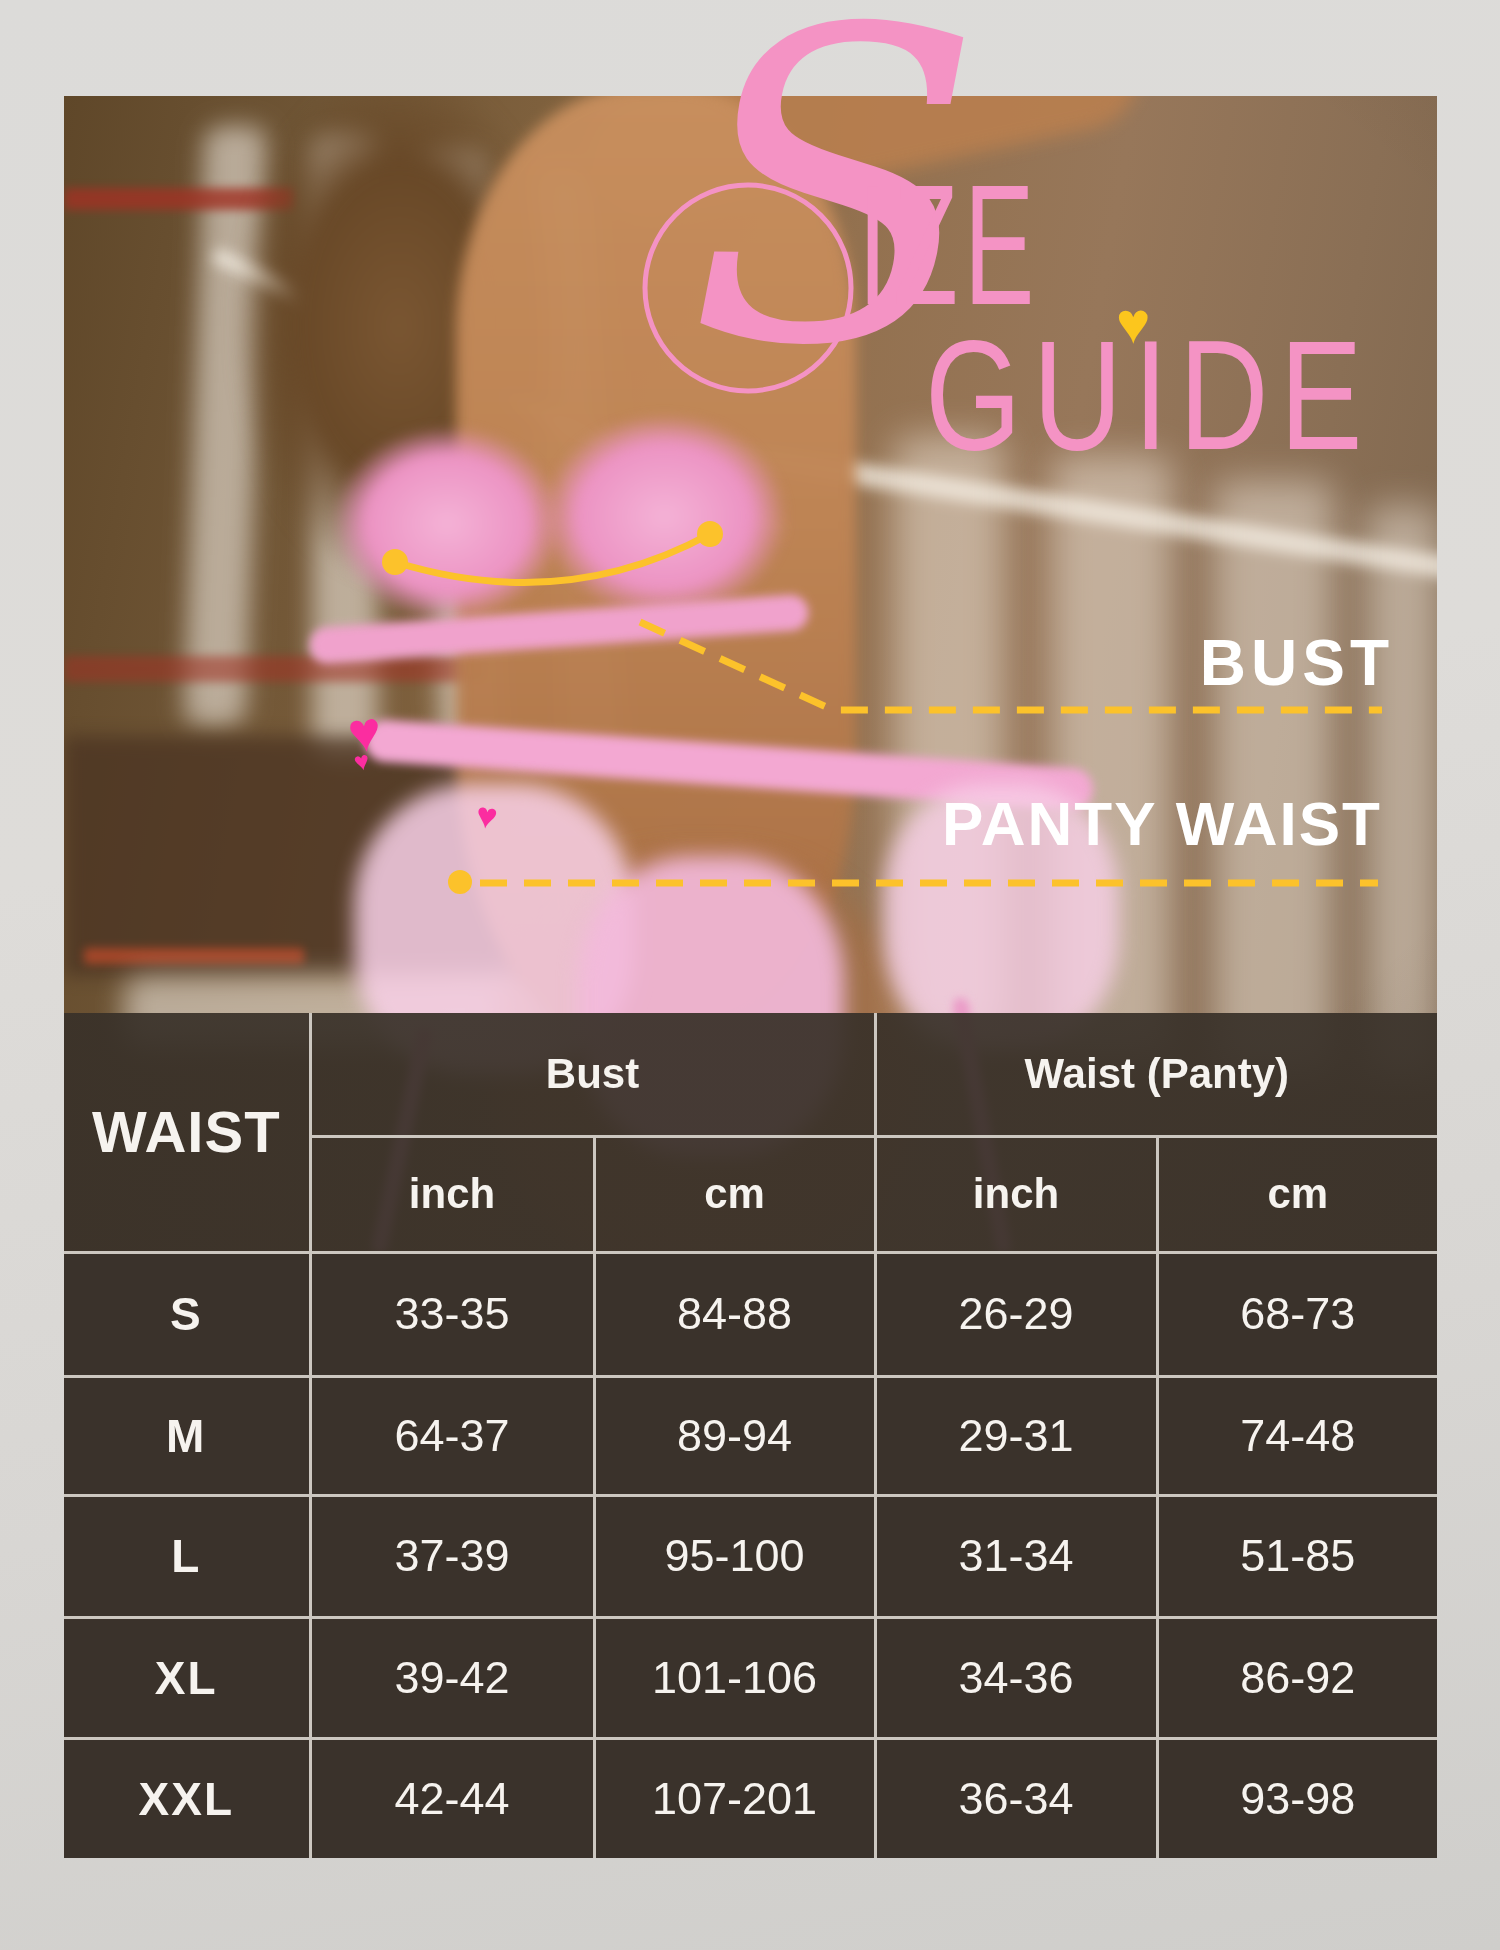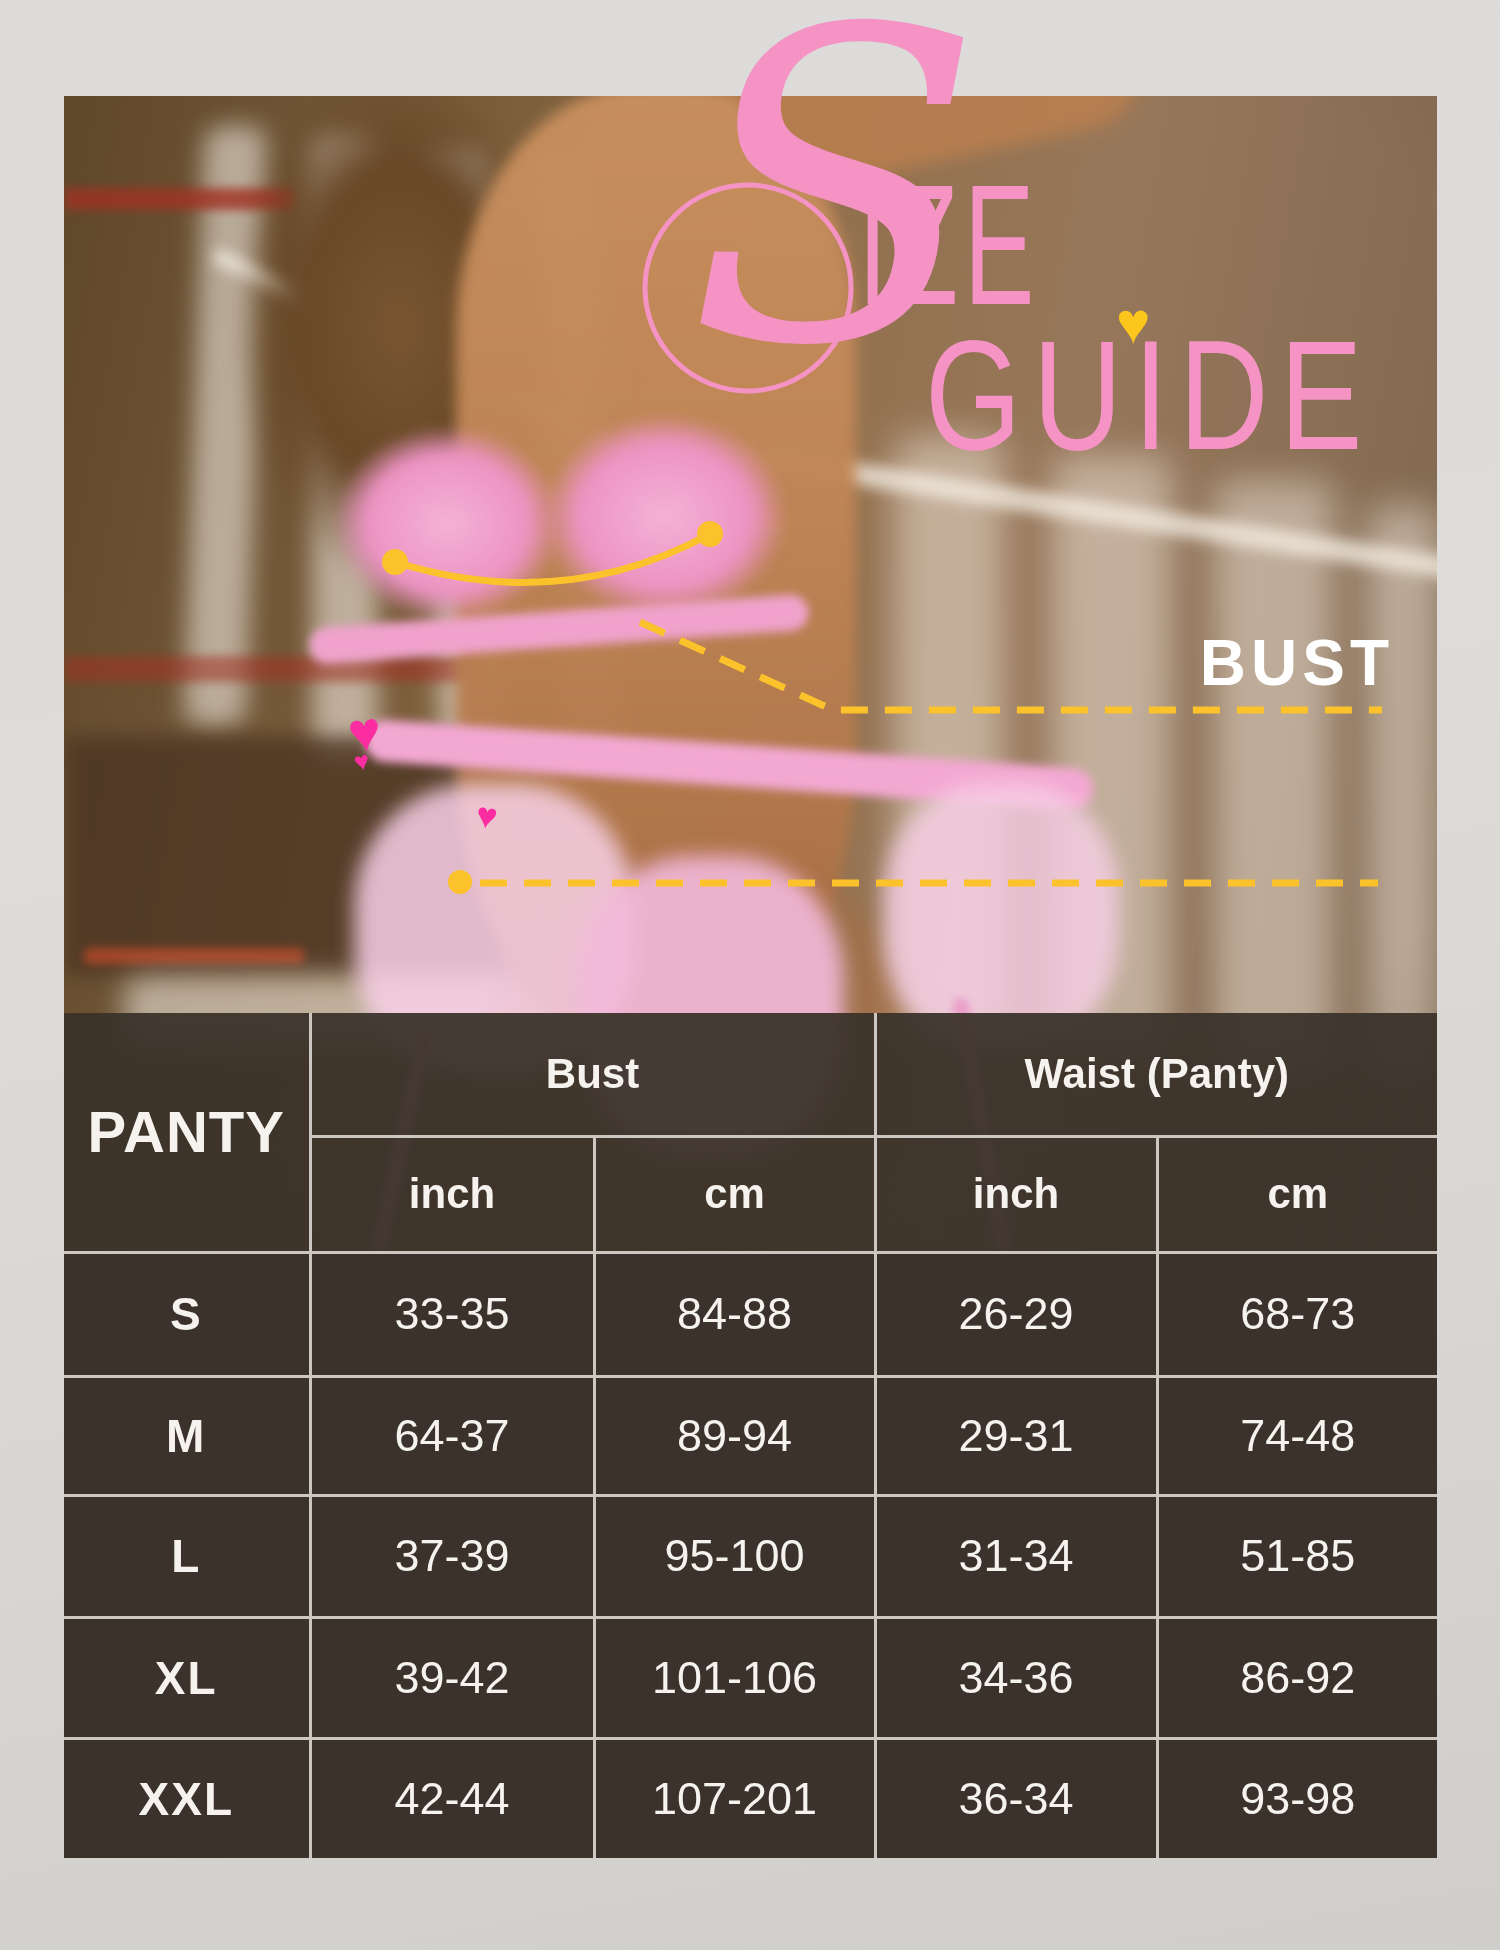--- a/index.html
+++ b/index.html
@@ -123,33 +123,34 @@
   <span class="decor-heart dh1">♥</span>
   <span class="decor-heart dh2">♥</span>
   <span class="decor-heart dh3">♥</span>
 
   <div class="s-script t-pink">S</div>
   <div class="ize t-pink">IZE</div>
   <div class="guide t-pink"><span>GU</span><span>I</span><span>DE</span></div>
   <div class="title-heart">♥</div>
 
   <div class="meas bust-label">BUST</div>
+  <div class="meas waist-label">PANTY WAIST</div>
 
   <div class="table-wrap">
     <table class="size">
       <colgroup>
         <col style="width:246px">
           <col style="width:284px">
           <col style="width:281px">
           <col style="width:282px">
           <col style="width:280px">
       </colgroup>
       <tbody>
           <tr style="height:123px">
-        <th rowspan="2" class="h-size">PANTY</th>
+        <th rowspan="2" class="h-size">WAIST</th>
         <th colspan="2" class="h-group">Bust</th>
         <th colspan="2" class="h-group">Waist (Panty)</th>
       </tr>
       <tr style="height:116px">
         <td class="h-unit">inch</td>
         <td class="h-unit">cm</td>
         <td class="h-unit">inch</td>
         <td class="h-unit">cm</td>
       </tr>
       <tr style="height:124px">

